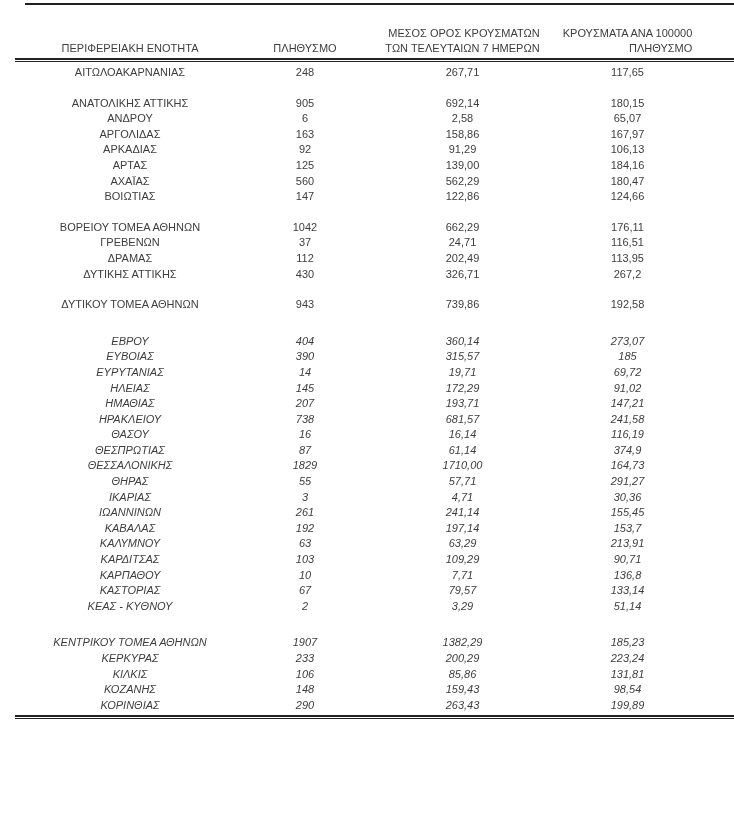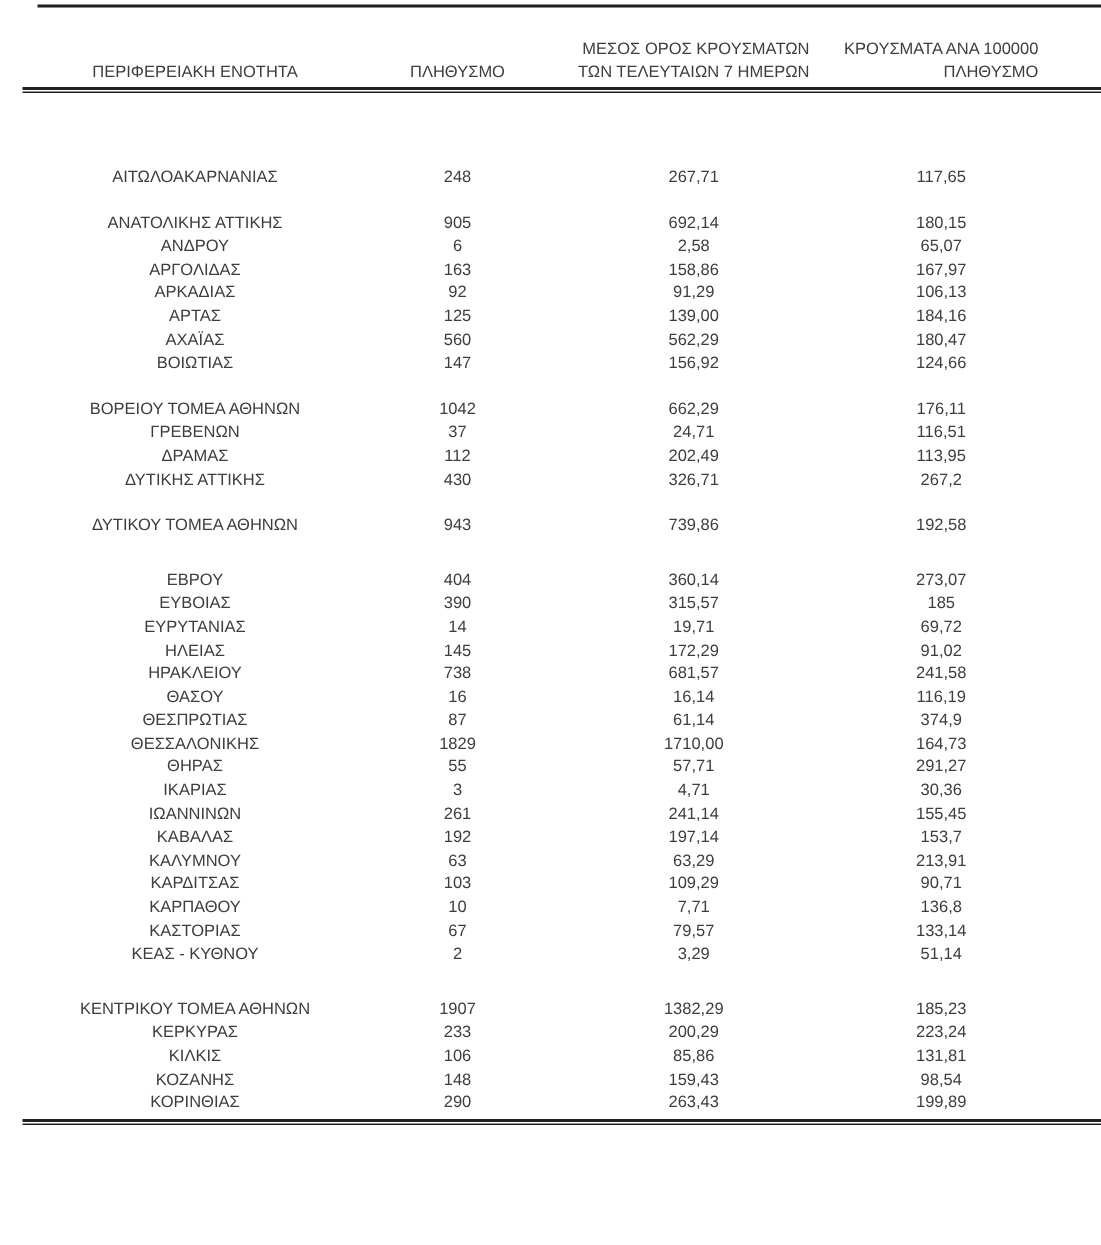--- a/index.html
+++ b/index.html
@@ -52,29 +52,29 @@
     line-height: 15px;
   }
   .double-rule {
     height: 1px;
     margin-left: 15px;
     border-top: 2px solid #222222;
     border-bottom: 1px solid #222222;
   }
   .body-rows {
     padding-top: 3px;
-    margin-top: 46px;
   }
   .group + .group {
     margin-top: 15px;
   }
   
   .group:nth-child(5),
   .group:nth-child(6) {
     margin-top: 21px;
+    font-style: italic;
   }
   .bottom-rule {
     margin-top: 2px;
   }
 </style>
 </head>
 <body>
 
 <div class="page">
 
@@ -143,21 +143,21 @@
           </div>
           <div class="grid-row body-row">
             <div class="cell">ΑΧΑΪΑΣ</div>
             <div class="cell">560</div>
             <div class="cell">562,29</div>
             <div class="cell">180,47</div>
           </div>
           <div class="grid-row body-row">
             <div class="cell">ΒΟΙΩΤΙΑΣ</div>
             <div class="cell">147</div>
-            <div class="cell">156,92</div>
+            <div class="cell">122,86</div>
             <div class="cell">124,66</div>
           </div>
         </div>
         <div class="group">
           <div class="grid-row body-row">
             <div class="cell">ΒΟΡΕΙΟΥ ΤΟΜΕΑ ΑΘΗΝΩΝ</div>
             <div class="cell">1042</div>
             <div class="cell">662,29</div>
             <div class="cell">176,11</div>
           </div>
@@ -207,20 +207,26 @@
             <div class="cell">19,71</div>
             <div class="cell">69,72</div>
           </div>
           <div class="grid-row body-row">
             <div class="cell">ΗΛΕΙΑΣ</div>
             <div class="cell">145</div>
             <div class="cell">172,29</div>
             <div class="cell">91,02</div>
           </div>
           <div class="grid-row body-row">
+            <div class="cell">ΗΜΑΘΙΑΣ</div>
+            <div class="cell">207</div>
+            <div class="cell">193,71</div>
+            <div class="cell">147,21</div>
+          </div>
+          <div class="grid-row body-row">
             <div class="cell">ΗΡΑΚΛΕΙΟΥ</div>
             <div class="cell">738</div>
             <div class="cell">681,57</div>
             <div class="cell">241,58</div>
           </div>
           <div class="grid-row body-row">
             <div class="cell">ΘΑΣΟΥ</div>
             <div class="cell">16</div>
             <div class="cell">16,14</div>
             <div class="cell">116,19</div>

